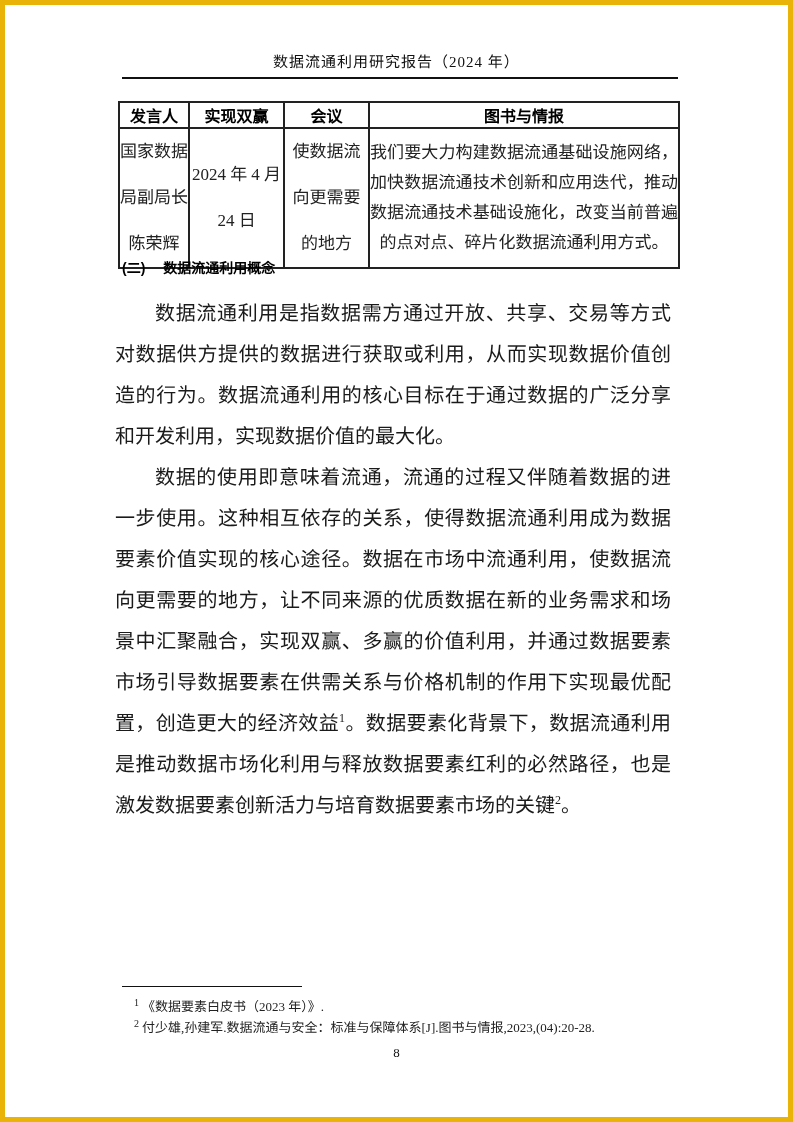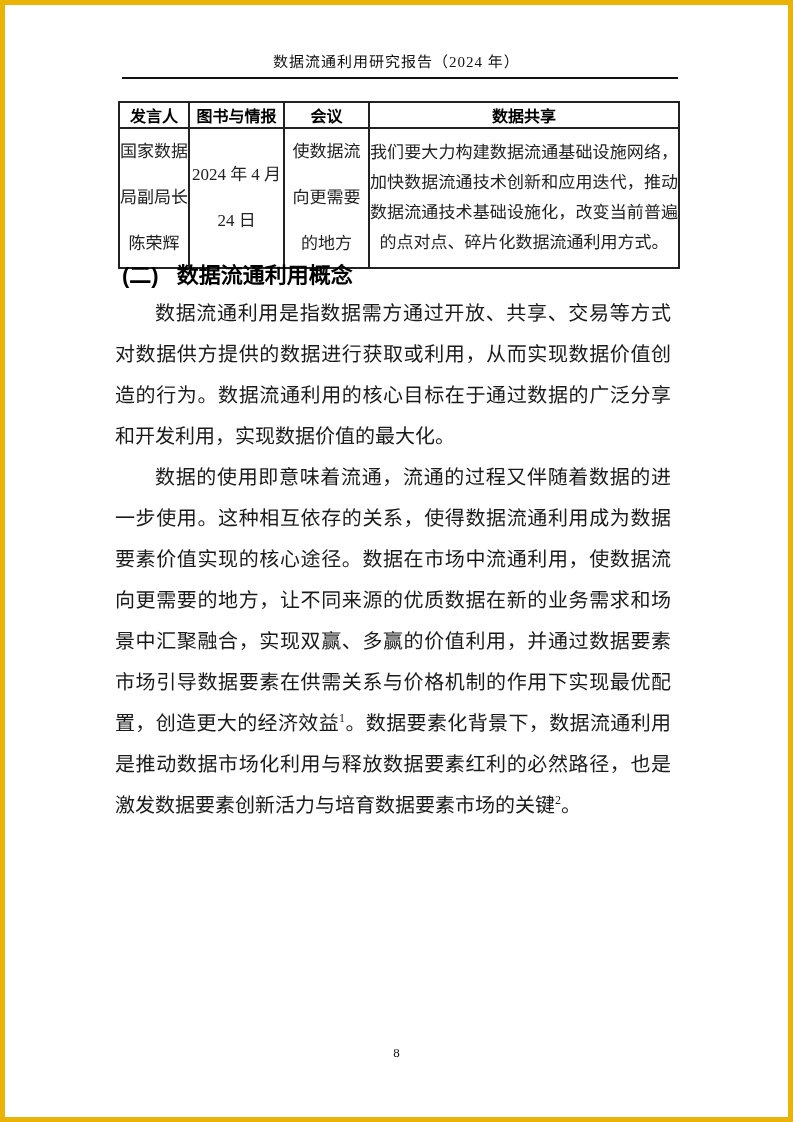--- a/index.html
+++ b/index.html
@@ -75,21 +75,21 @@
     line-height: 30px;
     padding: 4px 8px;
     margin-left: 19px;
   }
 
   
   .section-heading {
     position: absolute;
     top: 252px; left: 117px;
     margin: 0;
-    font-size: 22px;
+    font-size: 14px;
     font-weight: bold;
     font-family: "Liberation Sans", "DejaVu Sans", sans-serif;
     color: #000;
     white-space: nowrap;
   }
   .section-heading .sec-num { margin-right: 18px; }
 
   
   .body-block {
     position: absolute;
@@ -148,23 +148,23 @@
   <table class="speech-table">
     <colgroup>
       <col class="col-speaker">
       <col class="col-time">
       <col class="col-meeting">
       <col class="col-content">
     </colgroup>
     <thead>
       <tr>
         <th>发言人</th>
+        <th>实现双赢</th>
+        <th>会议</th>
         <th>图书与情报</th>
-        <th>会议</th>
-        <th>数据共享</th>
       </tr>
     </thead>
     <tbody>
       <tr>
         <td class="c-speaker">国家数据局副局长陈荣辉</td>
         <td class="c-time">2024 年 4 月 24 日</td>
         <td class="c-meeting">使数据流向更需要的地方</td>
         <td class="c-content">我们要大力构建数据流通基础设施网络，加快数据流通技术创新和应用迭代，推动数据流通技术基础设施化，改变当前普遍的点对点、碎片化数据流通利用方式。</td>
       </tr>
     </tbody>
@@ -172,16 +172,25 @@
 
   <h2 class="section-heading">
     <span class="sec-num">(二)</span><span>数据流通利用概念</span>
   </h2>
 
   <div class="body-block">
     <p class="body-para">数据流通利用是指数据需方通过开放、共享、交易等方式对数据供方提供的数据进行获取或利用，从而实现数据价值创造的行为。数据流通利用的核心目标在于通过数据的广泛分享和开发利用，实现数据价值的最大化。</p>
     <p class="body-para"><span>数据的使用即意味着流通，流通的过程又伴随着数据的进一步使用。这种相互依存的关系，使得数据流通利用成为数据要素价值实现的核心途径。数据在市场中流通利用，使数据流向更需要的地方，让不同来源的优质数据在新的业务需求和场景中汇聚融合，实现双赢、多赢的价值利用，并通过数据要素市场引导数据要素在供需关系与价格机制的作用下实现最优配置，创造更大的经济效益</span><sup class="fn-ref">1</sup><span>。数据要素化背景下，数据流通利用是推动数据市场化利用与释放数据要素红利的必然路径，也是激发数据要素创新活力与培育数据要素市场的关键</span><sup class="fn-ref">2</sup><span>。</span></p>
   </div>
 
+  <div class="footnotes">
+    <div class="fn-rule"></div>
+    <div class="footnote">
+      <sup>1</sup><span>《数据要素白皮书（2023 年）》.</span>
+    </div>
+    <div class="footnote">
+      <sup>2</sup><span>付少雄,孙建军.数据流通与安全：标准与保障体系[J].图书与情报,2023,(04):20-28.</span>
+    </div>
+  </div>
 
   <div class="page-number">8</div>
 
 </div>
 
 </body></html>

